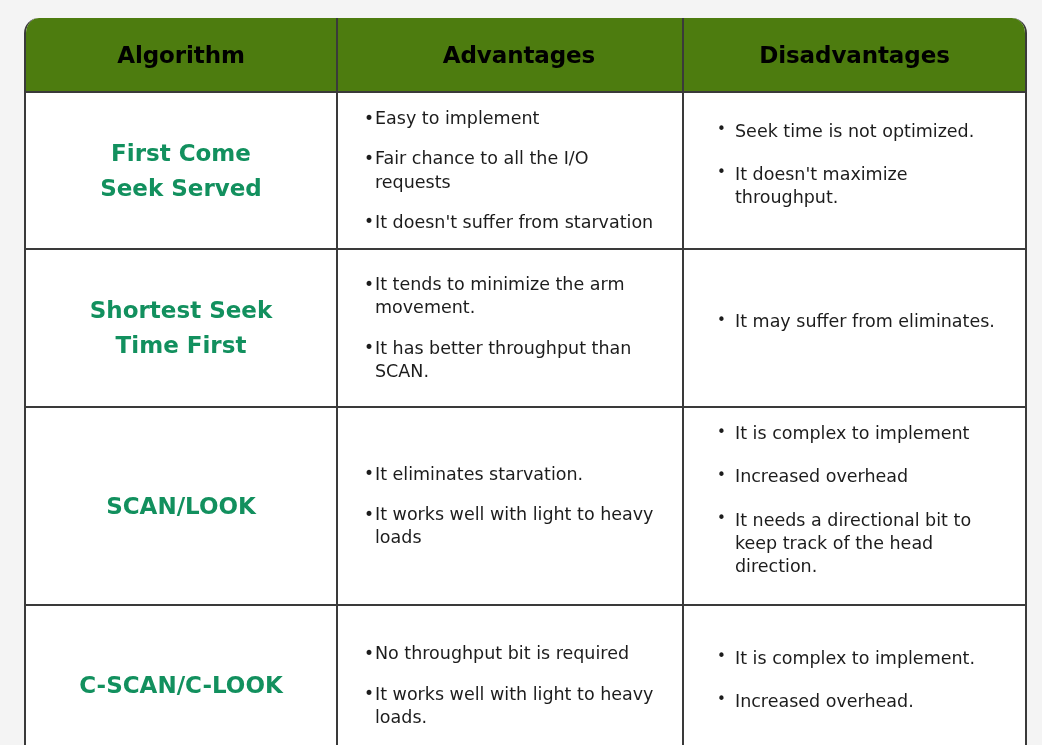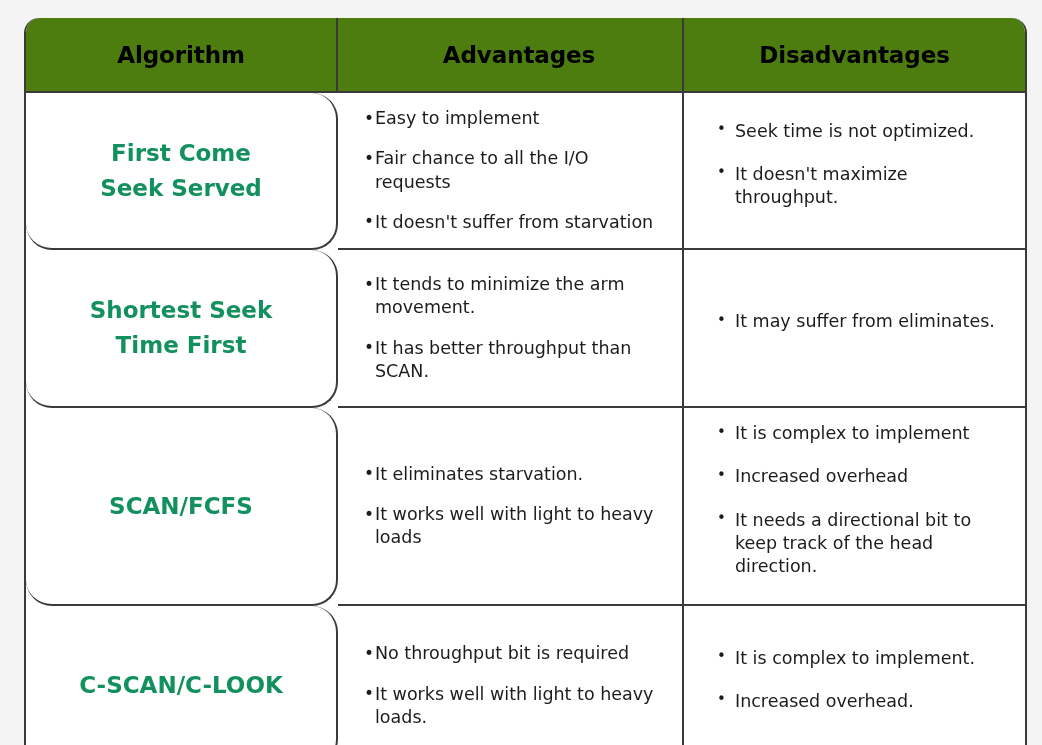--- a/index.html
+++ b/index.html
@@ -82,21 +82,20 @@
     border-bottom: none;
   }
   td.algo {
     text-align: center;
     color: #12905e;
     font-weight: bold;
     font-size: 23px;
     line-height: 1.52;
     border-right: 2px solid #3a3a3a;
     padding: 0 12px;
-    border-radius: 26px;
   }
   td.algo .algo-line { display: block; white-space: nowrap; }
 
   td.adv {
     border-right: 2px solid #3a3a3a;
     padding: 6px 14px 6px 18px;
   }
   td.dis {
     padding: 6px 14px 6px 24px;
   }
@@ -203,21 +202,21 @@
         </td>
         <td class="dis">
           <ul class="blist">
             <li>It may suffer from eliminates.</li>
           </ul>
         </td>
       </tr>
 
       <tr class="row-2">
         <td class="algo">
-          <span class="algo-line">SCAN/FCFS</span>
+          <span class="algo-line">SCAN/LOOK</span>
         </td>
         <td class="adv">
           <ul class="blist">
             <li>It eliminates starvation.</li>
             <li>It works well with light to heavy loads</li>
           </ul>
         </td>
         <td class="dis">
           <ul class="blist">
             <li>It is complex to implement</li>

